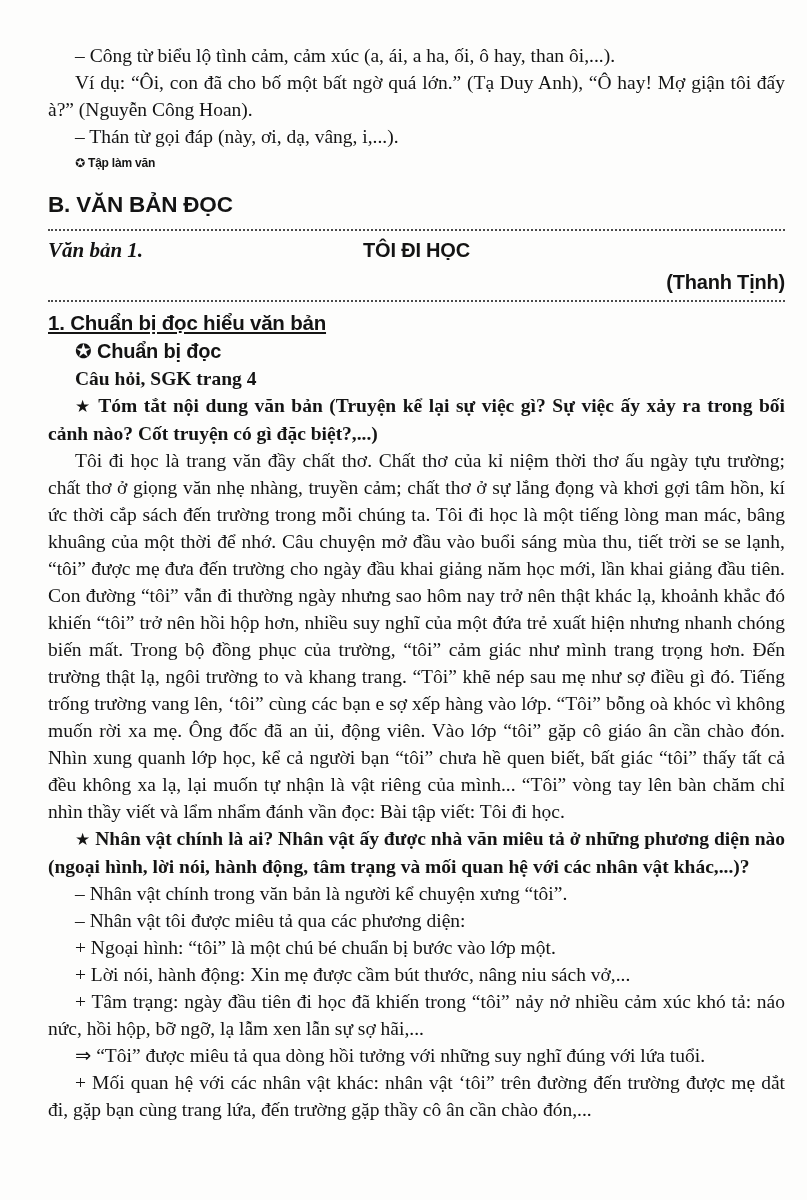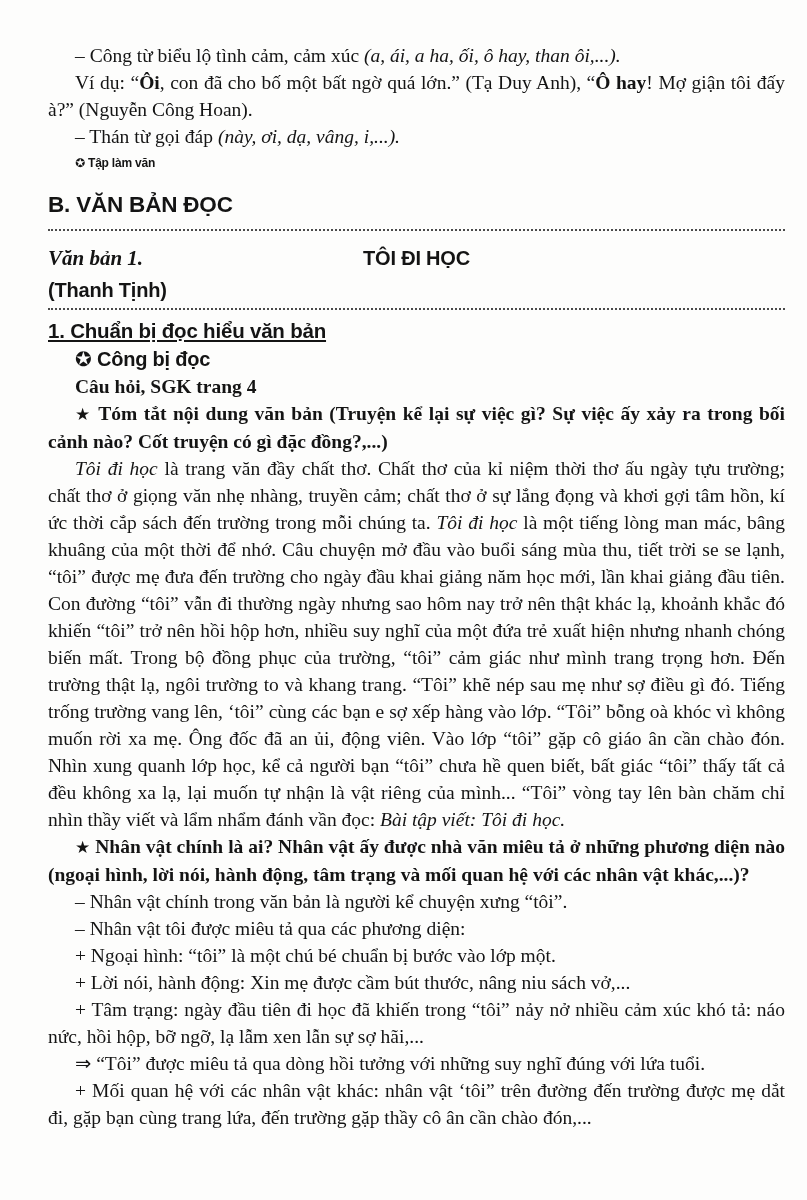--- a/index.html
+++ b/index.html
@@ -15,22 +15,22 @@
   }
   
   .body {
     margin: 0;
     font-size: 19.5px;
     line-height: 27px;
     text-align: justify;
     font-family: "Liberation Serif", serif;
   }
   .indent { text-indent: 27px; }
-  .seg-b { font-weight: bold; margin-top: 14px; }
-  .seg-i { font-style: italic; }
+  .seg-b { font-weight: normal; margin-top: 14px; }
+  .seg-i { }
   
   .sans {
     font-family: "Liberation Sans", sans-serif;
     font-weight: bold;
     letter-spacing: -0.2px;
   }
   .h-tlv {
     margin: 0; padding-left: 27px;
     font-size: 12px; line-height: 27px;
   }
@@ -38,31 +38,31 @@
   .star { font-family: "DejaVu Sans", sans-serif; font-size: 17px; }
   .section-heading {
     margin: 15px 0 11px 0;
     font-size: 22.5px; line-height: 26px;
   }
   .rule {
     border-top: 2px dotted #4a4a4a;
     height: 0;
   }
   .title-block { margin: 0 0 7px 0; }
-  .title-row { position: relative; line-height: 30px; margin-top: 12px; }
+  .title-row { position: relative; line-height: 30px; margin-top: 4px; }
   .vb-label {
     font-family: "Liberation Serif", serif;
     font-weight: bold; font-style: italic;
     font-size: 21px;
   }
   .vb-title {
     position: absolute; left: 0; right: 0; top: 0;
     text-align: center; font-size: 20px; line-height: 30px;
   }
-  .vb-author { text-align: left; font-size: 20px; line-height: 30px; margin-bottom: 3px; }
+  .vb-author { text-align: right; font-size: 20px; line-height: 30px; margin-bottom: 3px; }
   .h1 { margin: 4px 0 0 0; font-size: 20.5px; line-height: 28px; text-decoration: underline; }
   .h2sub { margin: 0; padding-left: 27px; font-size: 20px; line-height: 28px; }
   .source { font-weight: bold; text-indent: 27px; }
   .question { font-weight: bold; }
 </style>
 </head>
 <body>
 
 <div class="content">
 
@@ -79,24 +79,24 @@
     <div class="rule"></div>
     <div class="title-row">
       <span class="vb-label">Văn bản 1.</span>
       <span class="vb-title sans">TÔI ĐI HỌC</span>
     </div>
     <div class="vb-author sans">(Thanh Tịnh)</div>
     <div class="rule"></div>
   </div>
 
   <h3 class="h1 sans">1. Chuẩn bị đọc hiểu văn bản</h3>
-  <h4 class="h2sub sans"><span class="glyph">✪</span> <span>Công bị đọc</span></h4>
+  <h4 class="h2sub sans"><span class="glyph">✪</span> <span>Chuẩn bị đọc</span></h4>
   <p class="body source">Câu hỏi, SGK trang 4</p>
 
-  <p class="body indent question"><span class="star">★</span> <span>Tóm tắt nội dung văn bản (Truyện kể lại sự việc gì? Sự việc ấy xảy ra trong bối cảnh nào? Cốt truyện có gì đặc đồng?,...)</span></p>
+  <p class="body indent question"><span class="star">★</span> <span>Tóm tắt nội dung văn bản (Truyện kể lại sự việc gì? Sự việc ấy xảy ra trong bối cảnh nào? Cốt truyện có gì đặc biệt?,...)</span></p>
 
   <p class="body indent"><span class="seg-i">Tôi đi học</span><span> là trang văn đầy chất thơ. Chất thơ của kỉ niệm thời thơ ấu ngày tựu trường; chất thơ ở giọng văn nhẹ nhàng, truyền cảm; chất thơ ở sự lắng đọng và khơi gợi tâm hồn, kí ức thời cắp sách đến trường trong mỗi chúng ta. </span><span class="seg-i">Tôi đi học</span><span> là một tiếng lòng man mác, bâng khuâng của một thời để nhớ. Câu chuyện mở đầu vào buổi sáng mùa thu, tiết trời se se lạnh, “tôi” được mẹ đưa đến trường cho ngày đầu khai giảng năm học mới, lần khai giảng đầu tiên. Con đường “tôi” vẫn đi thường ngày nhưng sao hôm nay trở nên thật khác lạ, khoảnh khắc đó khiến “tôi” trở nên hồi hộp hơn, nhiều suy nghĩ của một đứa trẻ xuất hiện nhưng nhanh chóng biến mất. Trong bộ đồng phục của trường, “tôi” cảm giác như mình trang trọng hơn. Đến trường thật lạ, ngôi trường to và khang trang. “Tôi” khẽ nép sau mẹ như sợ điều gì đó. Tiếng trống trường vang lên, ‘tôi” cùng các bạn e sợ xếp hàng vào lớp. “Tôi” bỗng oà khóc vì không muốn rời xa mẹ. Ông đốc đã an ủi, động viên. Vào lớp “tôi” gặp cô giáo ân cần chào đón. Nhìn xung quanh lớp học, kể cả người bạn “tôi” chưa hề quen biết, bất giác “tôi” thấy tất cả đều không xa lạ, lại muốn tự nhận là vật riêng của mình... “Tôi” vòng tay lên bàn chăm chỉ nhìn thầy viết và lẩm nhẩm đánh vần đọc: </span><span class="seg-i">Bài tập viết: Tôi đi học.</span></p>
 
   <p class="body indent question"><span class="star">★</span> <span>Nhân vật chính là ai? Nhân vật ấy được nhà văn miêu tả ở những phương diện nào (ngoại hình, lời nói, hành động, tâm trạng và mối quan hệ với các nhân vật khác,...)?</span></p>
 
   <p class="body indent">– Nhân vật chính trong văn bản là người kể chuyện xưng “tôi”.</p>
   <p class="body indent">– Nhân vật tôi được miêu tả qua các phương diện:</p>
   <p class="body indent">+ Ngoại hình: “tôi” là một chú bé chuẩn bị bước vào lớp một.</p>
   <p class="body indent">+ Lời nói, hành động: Xin mẹ được cầm bút thước, nâng niu sách vở,...</p>
   <p class="body indent">+ Tâm trạng: ngày đầu tiên đi học đã khiến trong “tôi” nảy nở nhiều cảm xúc khó tả: náo nức, hồi hộp, bỡ ngỡ, lạ lẫm xen lẫn sự sợ hãi,...</p>

